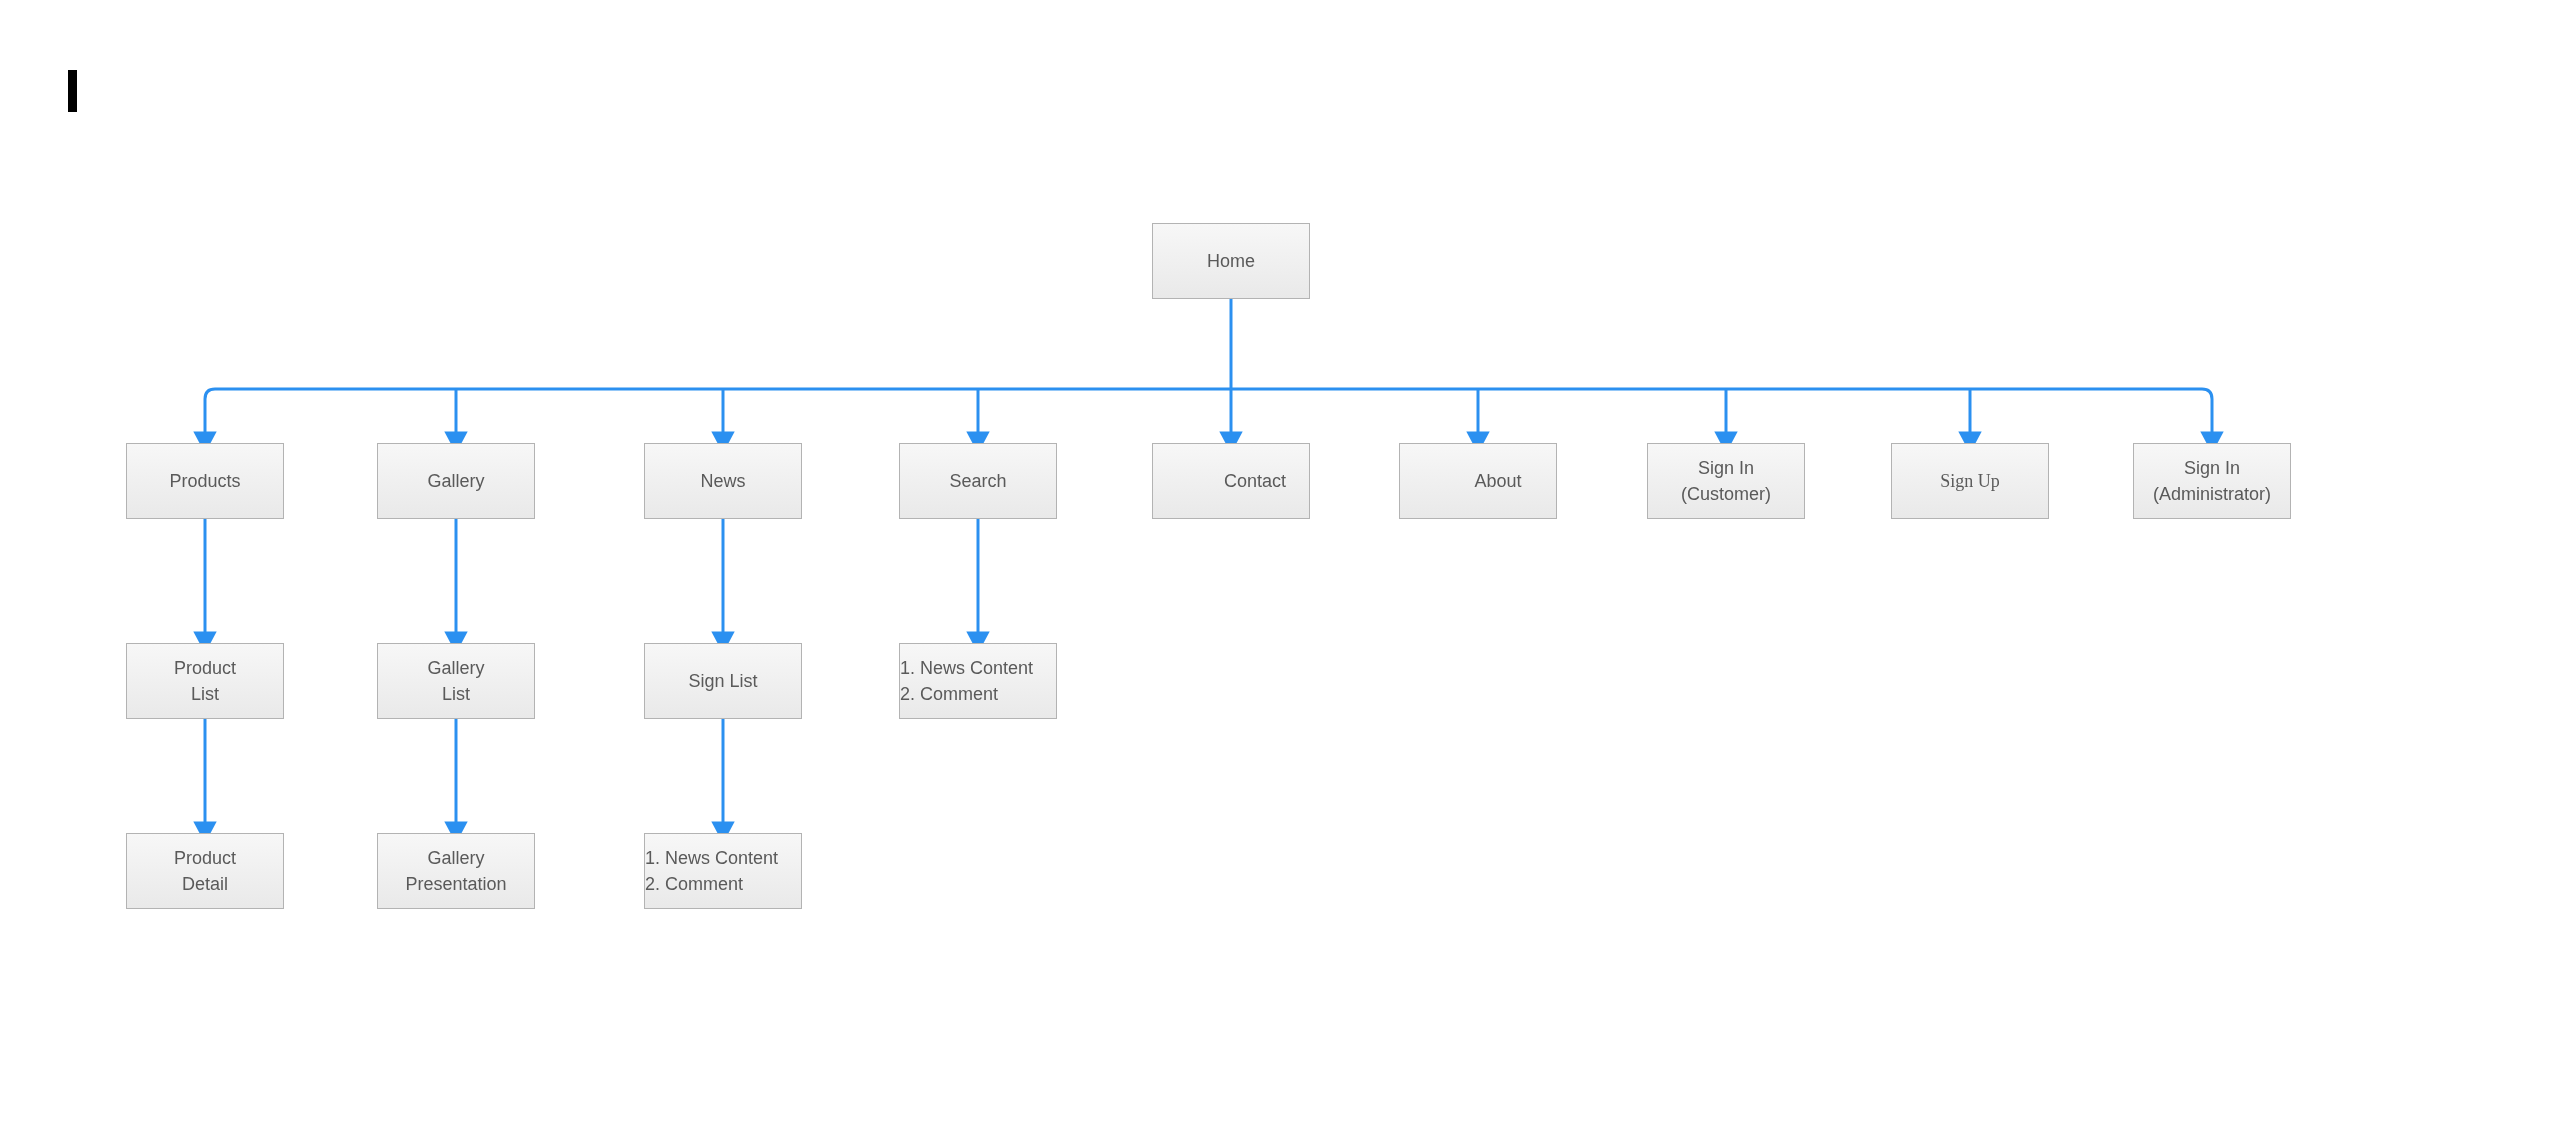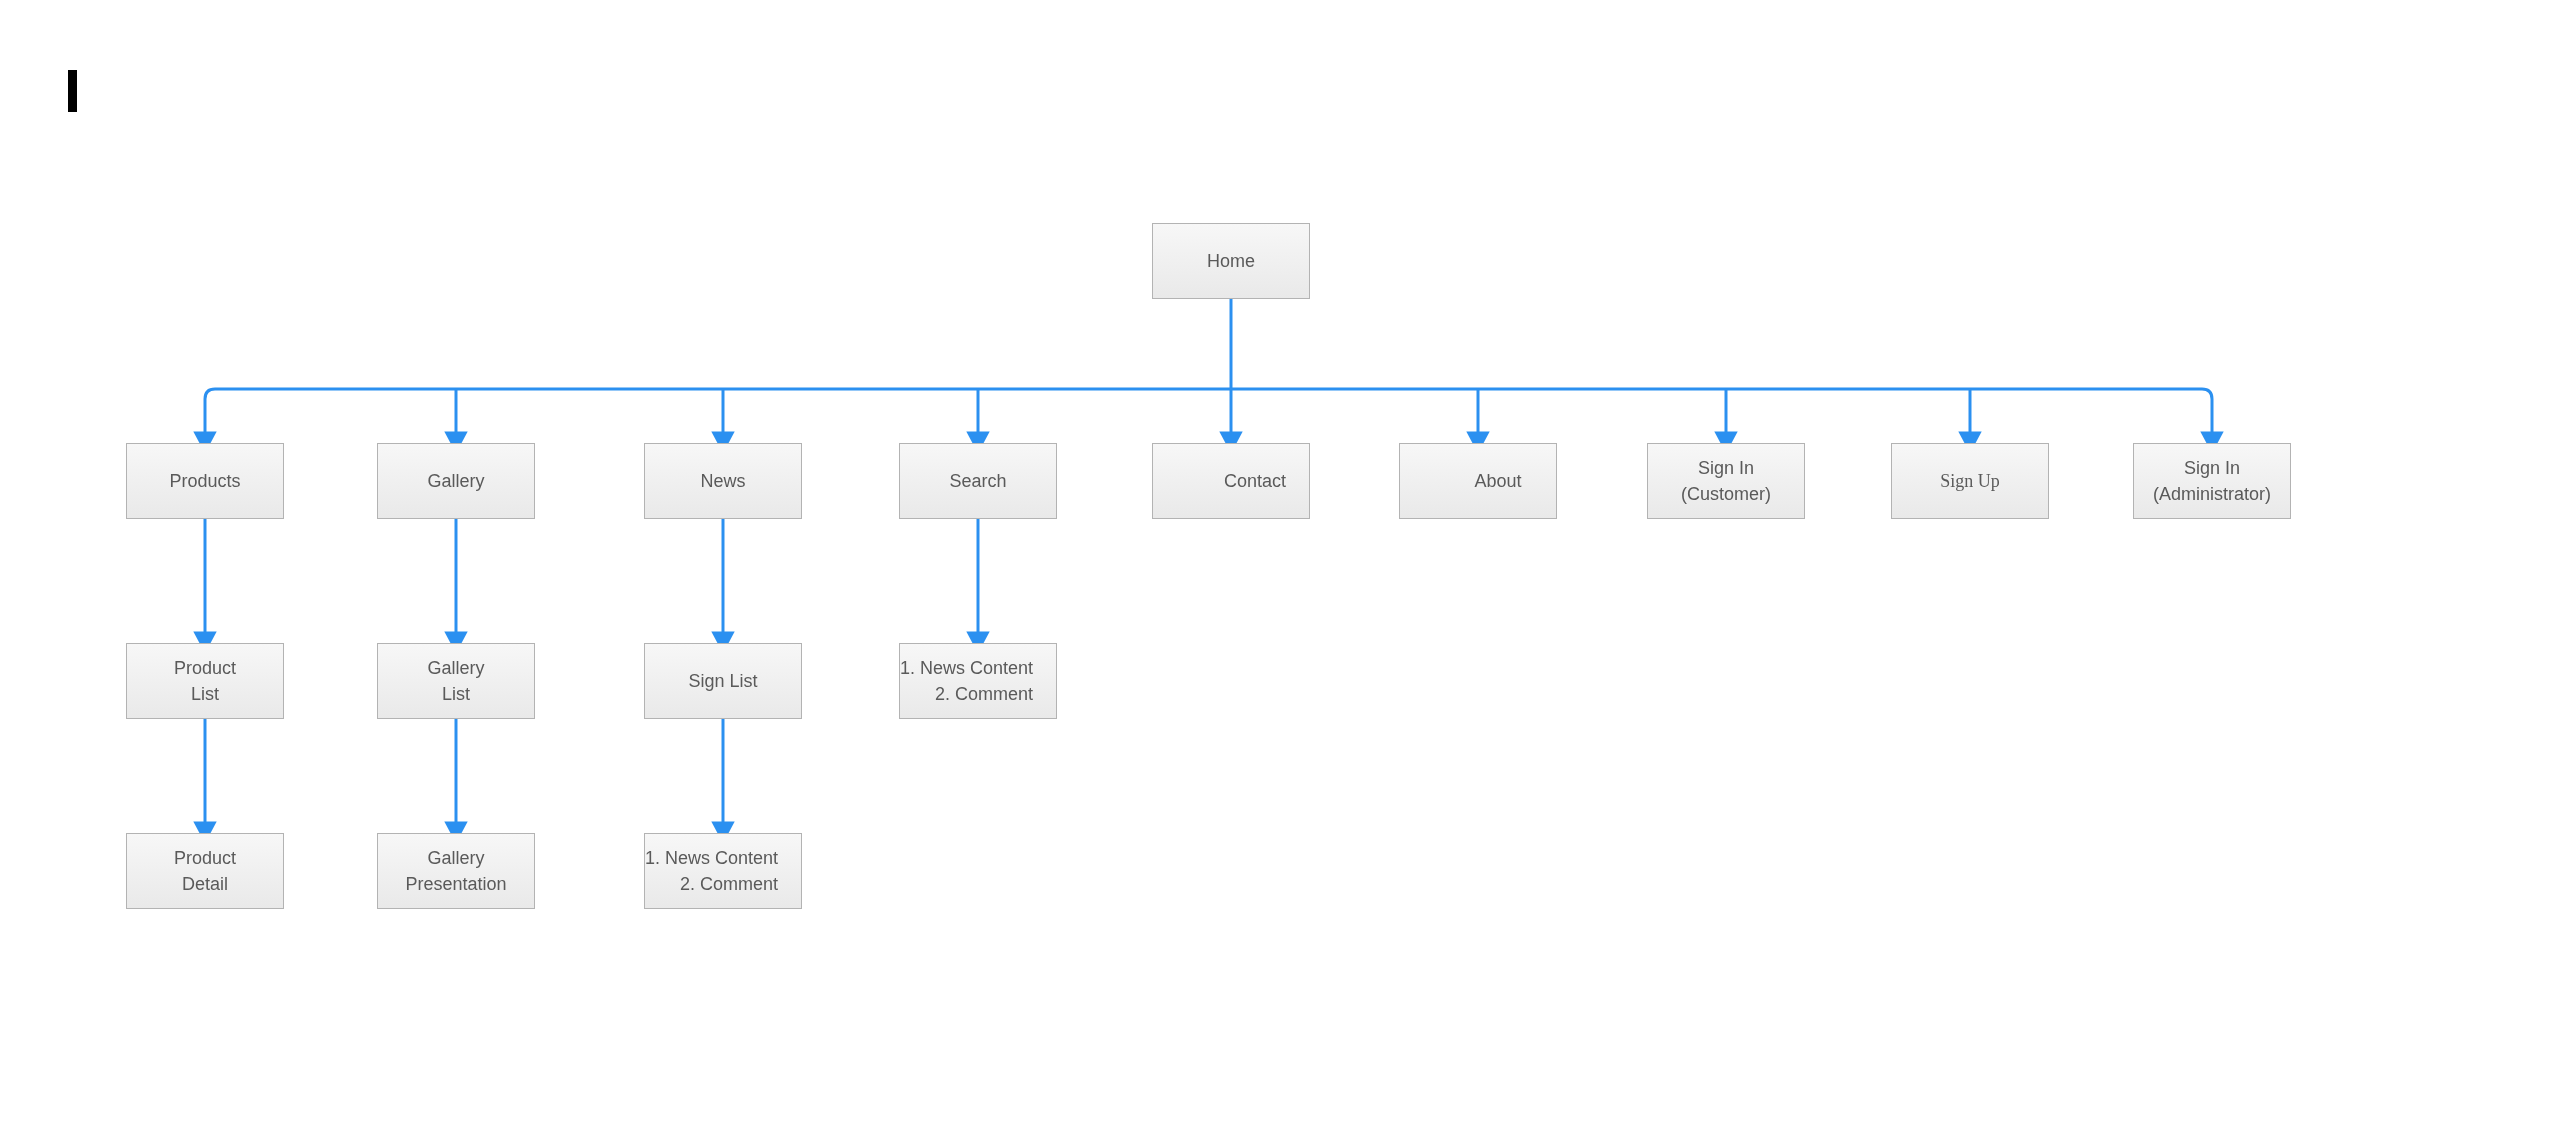--- a/index.html
+++ b/index.html
@@ -76,21 +76,20 @@
     display: block;
     white-space: pre-line;
     padding: 0 8px;
   }
   .node.align-left {
     justify-content: flex-start;
     text-align: left;
   }
   .node.align-left .node-label {
     padding-left: 0;
-    text-align: right;
   }
 </style>
 </head>
 <body>
 
 <div class="page-header">
   <div class="title-accent"></div>
 </div>
 
 <div class="diagram">

